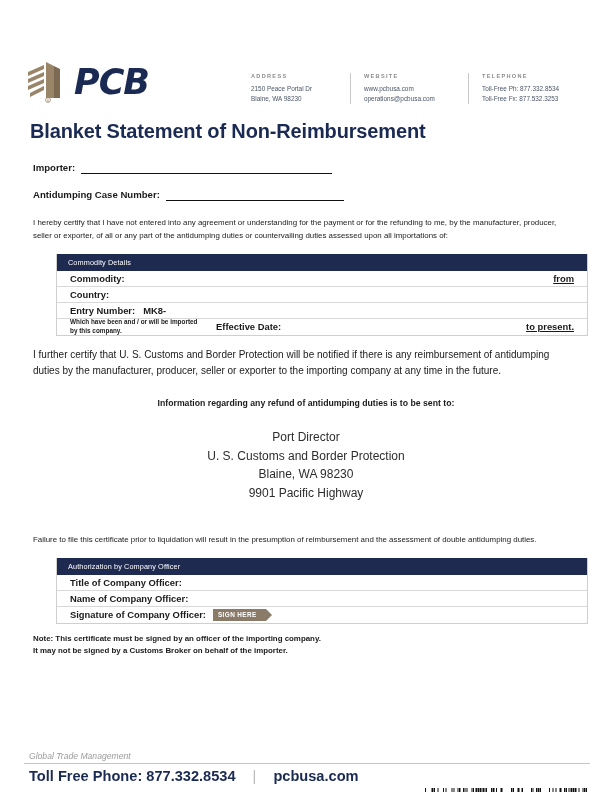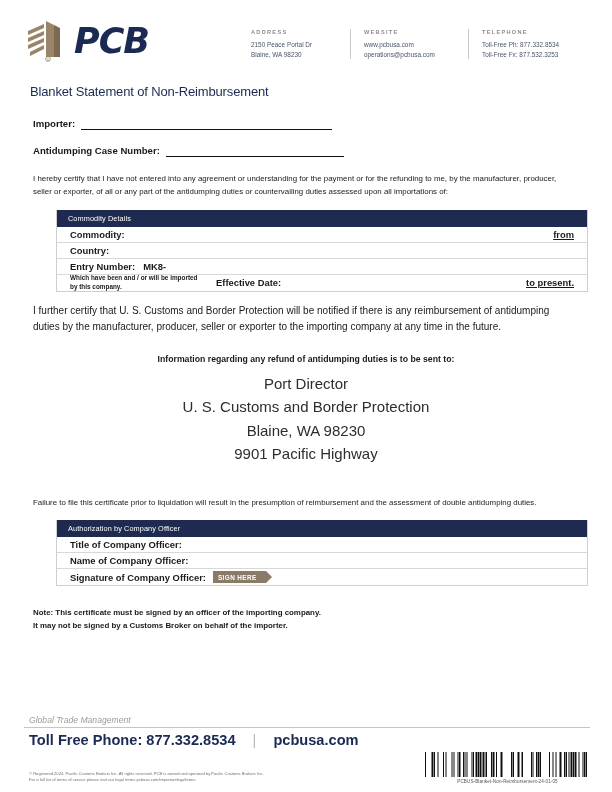--- a/index.html
+++ b/index.html
@@ -12,23 +12,24 @@
     color: #1a1a1a;
     position: relative;
     overflow: hidden;
   }
 
   .page { position: relative; width: 612px; height: 792px; padding: 0; }
 
   
   .header {
     display: flex;
-    align-items: center;
+    align-items: flex-end;
     padding: 14px 22px 0 24px;
     height: 68px;
+    margin-top: 36px;
   }
 
   .logo-wrap { display: flex; align-items: center; gap: 4px; width: 260px; }
 
   .logo-mark { width: 46px; height: 44px; flex: none; }
 
   .logo-text {
     font-size: 35px;
     font-weight: bold;
     font-style: italic;
@@ -59,22 +60,22 @@
     font-size: 6.4px;
     color: #4a5568;
     line-height: 1.55;
     white-space: nowrap;
   }
 
   
   .body-area { padding: 0 24px; }
 
   .doc-title {
-    font-size: 13px;
-    font-weight: normal;
+    font-size: 20px;
+    font-weight: bold;
     color: #1b2a53;
     margin: 16px 0 0 6px;
     letter-spacing: -0.15px;
   }
 
   .fields { margin-top: 20px; padding-left: 9px; }
 
   .field-row {
     display: flex;
     align-items: flex-start;
@@ -165,37 +166,37 @@
 
   .send-head {
     text-align: center;
     font-size: 8.7px;
     font-weight: bold;
     margin-top: 19px;
   }
 
   .addr-lines {
     text-align: center;
-    font-size: 15px;
+    font-size: 12px;
     line-height: 1.56;
-    margin-top: 8px;
+    margin-top: 20px;
     color: #2d2d2d;
   }
 
   .para3 {
     font-size: 7.9px;
     line-height: 1.62;
     margin-top: 31px;
     padding-left: 9px;
   }
 
   .note {
     font-size: 7.9px;
     line-height: 1.62;
-    margin-top: 21px;
+    margin-top: 9px;
     padding-left: 9px;
     font-weight: 600;
   }
 
   .sign-badge {
     display: inline-block;
     position: relative;
     background: #8a7a68;
     color: #ffffff;
     font-size: 6.4px;

